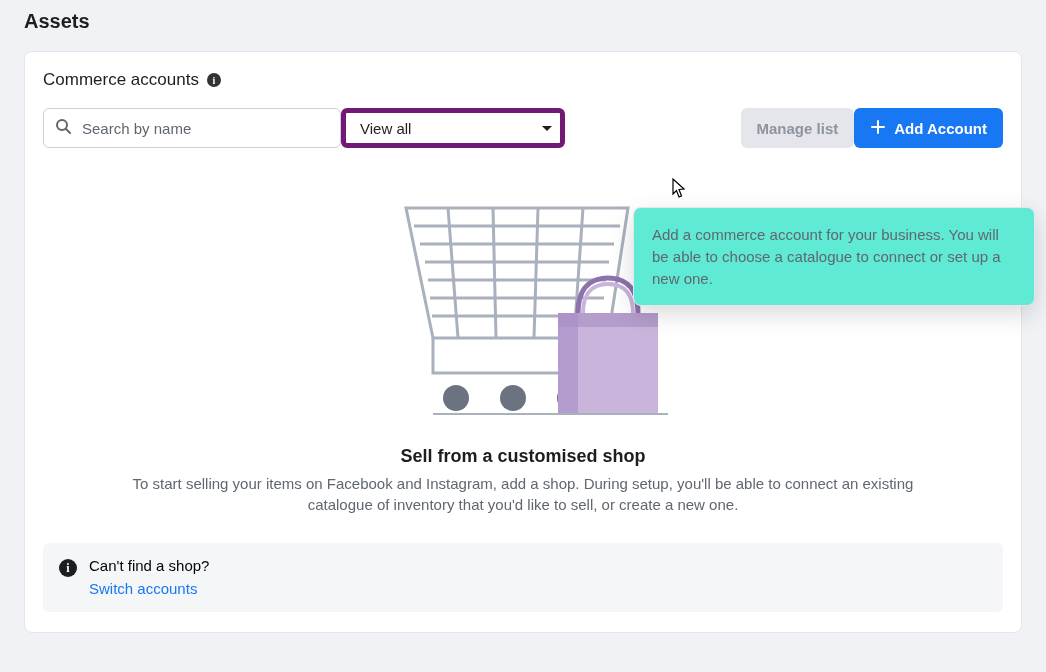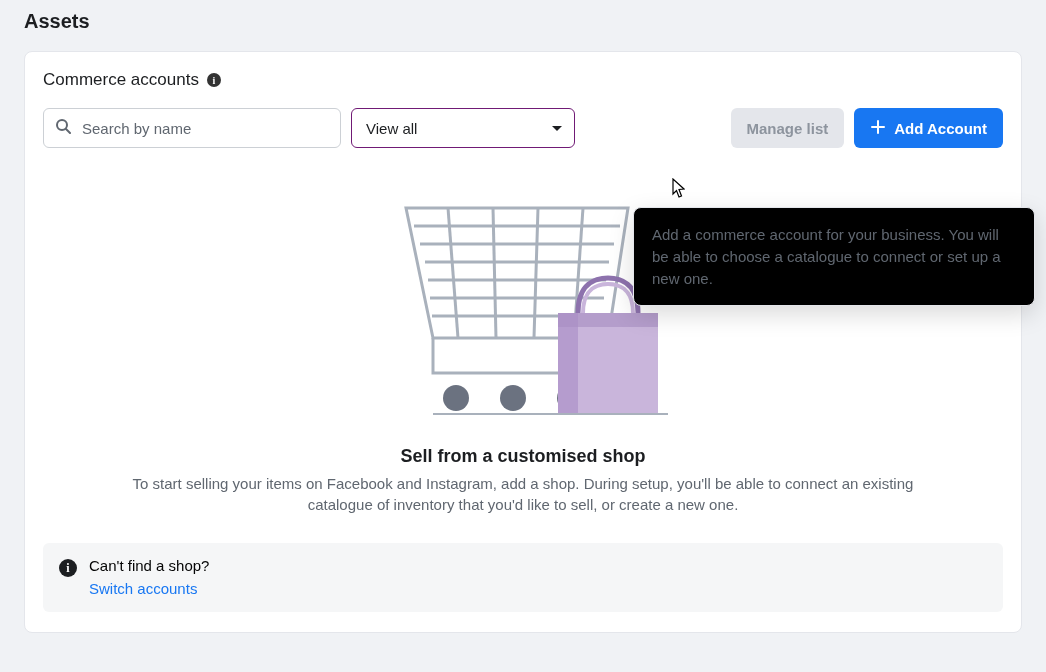--- a/index.html
+++ b/index.html
@@ -43,21 +43,20 @@
       align-items: center;
       justify-content: center;
       font-size: 10px;
       font-weight: 700;
       font-style: normal;
       font-family: Georgia, serif;
     }
     .controls-row {
       display: flex;
       align-items: flex-start;
-      gap: 10px;
     }
     .search-wrap {
       position: relative;
       width: 298px;
     }
     .search-input {
       width: 100%;
       height: 40px;
       border: 1px solid #ccd0d5;
       border-radius: 6px;
@@ -73,21 +72,21 @@
       transform: translateY(-50%);
       color: #606770;
     }
     .select-wrap {
       position: relative;
       width: 224px;
     }
     .select-btn {
       width: 100%;
       height: 40px;
-      border: 1px solid #701a75;
+      border: 5px solid #701a75;
       background: #fff;
       border-radius: 6px;
       padding: 0 36px 0 14px;
       font-size: 15px;
       text-align: left;
       color: #1c1e21;
       cursor: pointer;
     }
     .chevron {
       position: absolute;
@@ -116,21 +115,21 @@
     .btn-secondary {
       background: #e4e6eb;
       color: #8d949e;
     }
     .plus-icon { font-size: 18px; font-weight: 400; line-height: 1; }
     .tooltip {
       position: absolute;
       top: 155px;
       left: 608px;
       width: 402px;
-      background: #000000;
+      background: #5eead4;
       border: 1px solid #e4e6eb;
       box-shadow: 0 8px 24px rgba(0,0,0,0.15);
       border-radius: 8px;
       padding: 16px 18px;
       font-size: 15px;
       color: #606770;
       line-height: 1.45;
       z-index: 10;
     }
     .empty-illustration {

